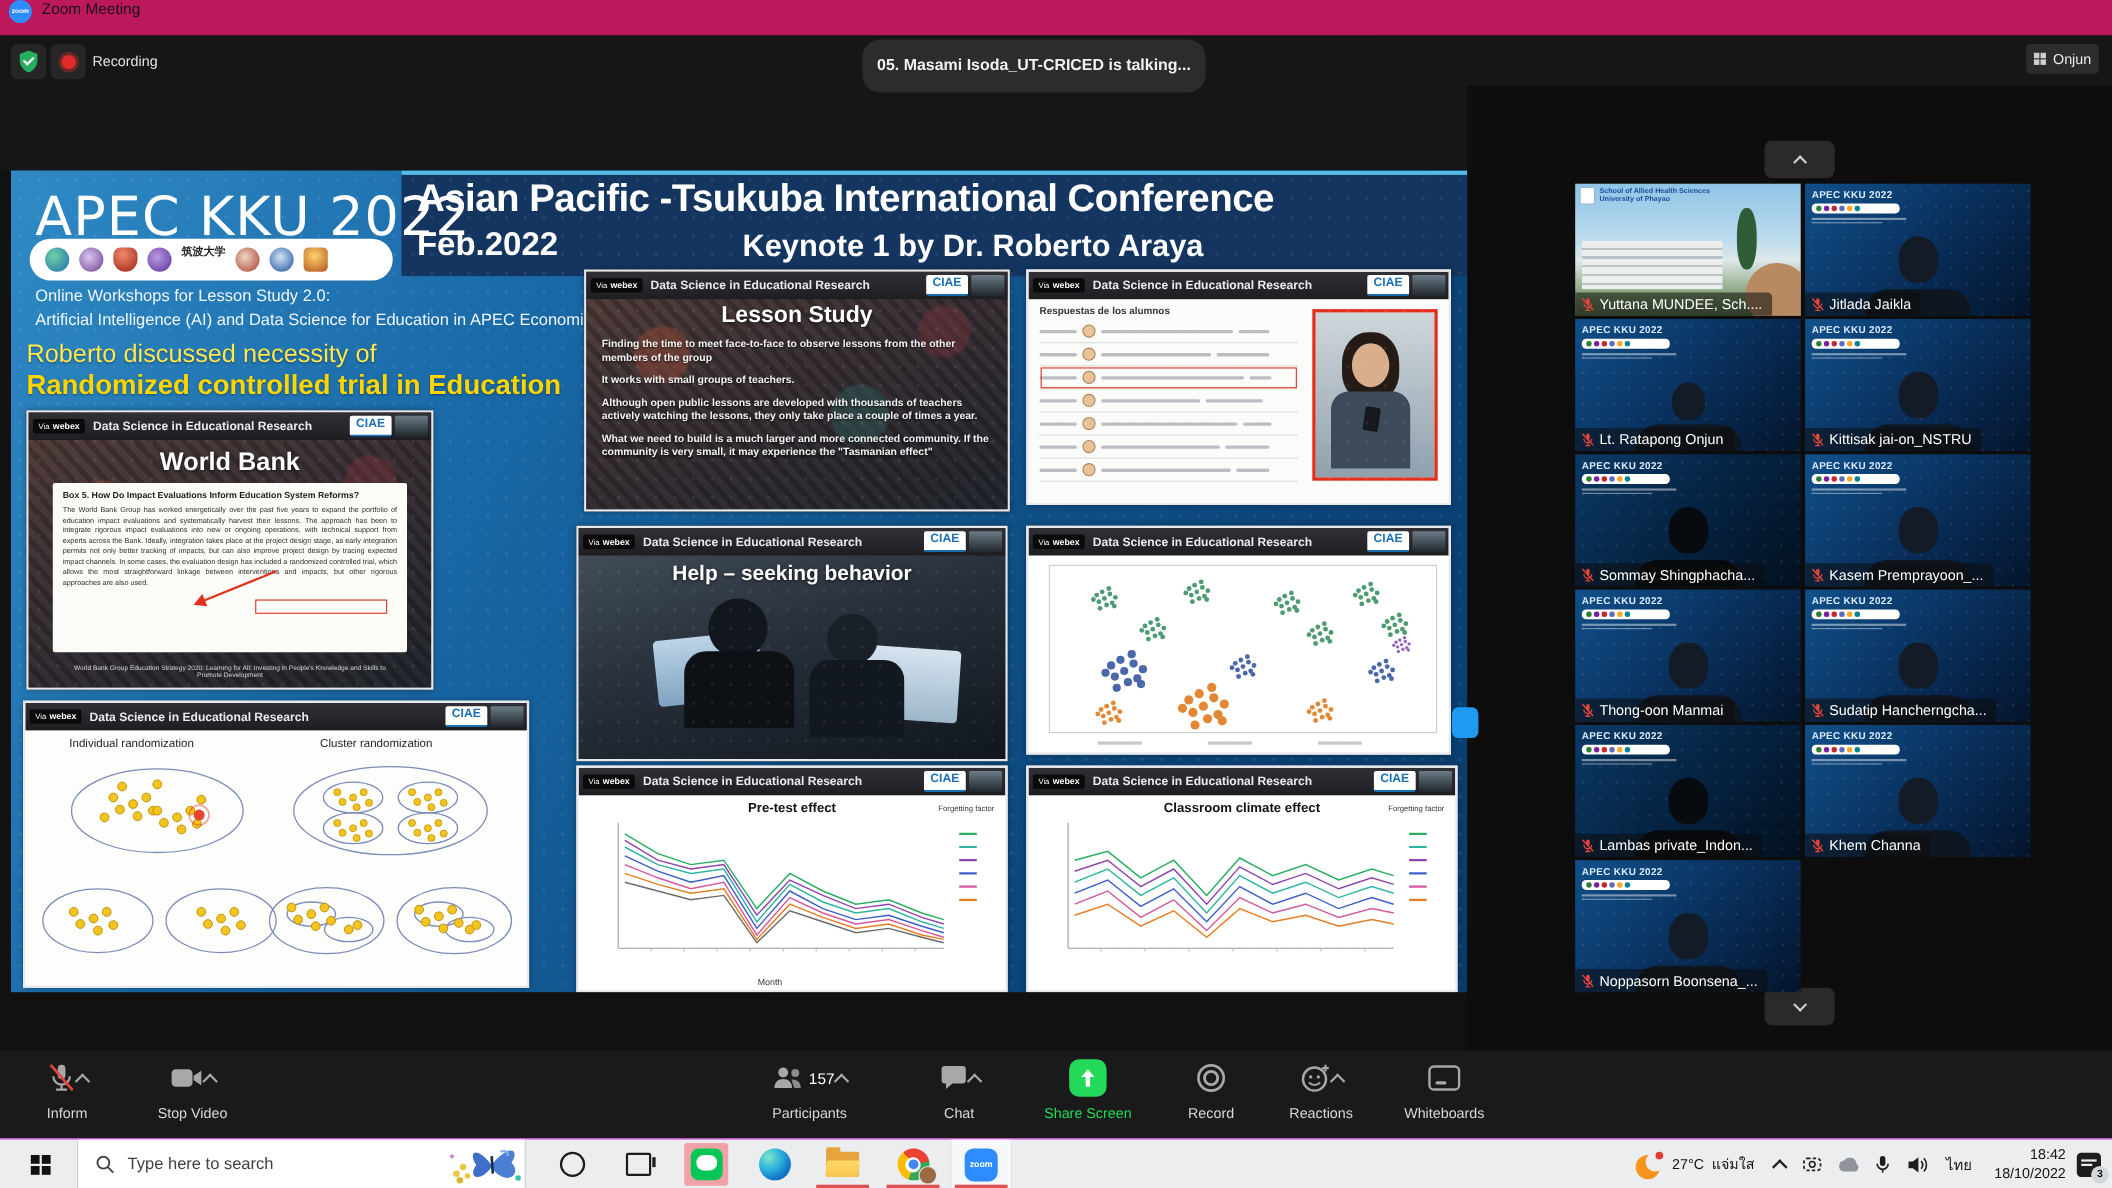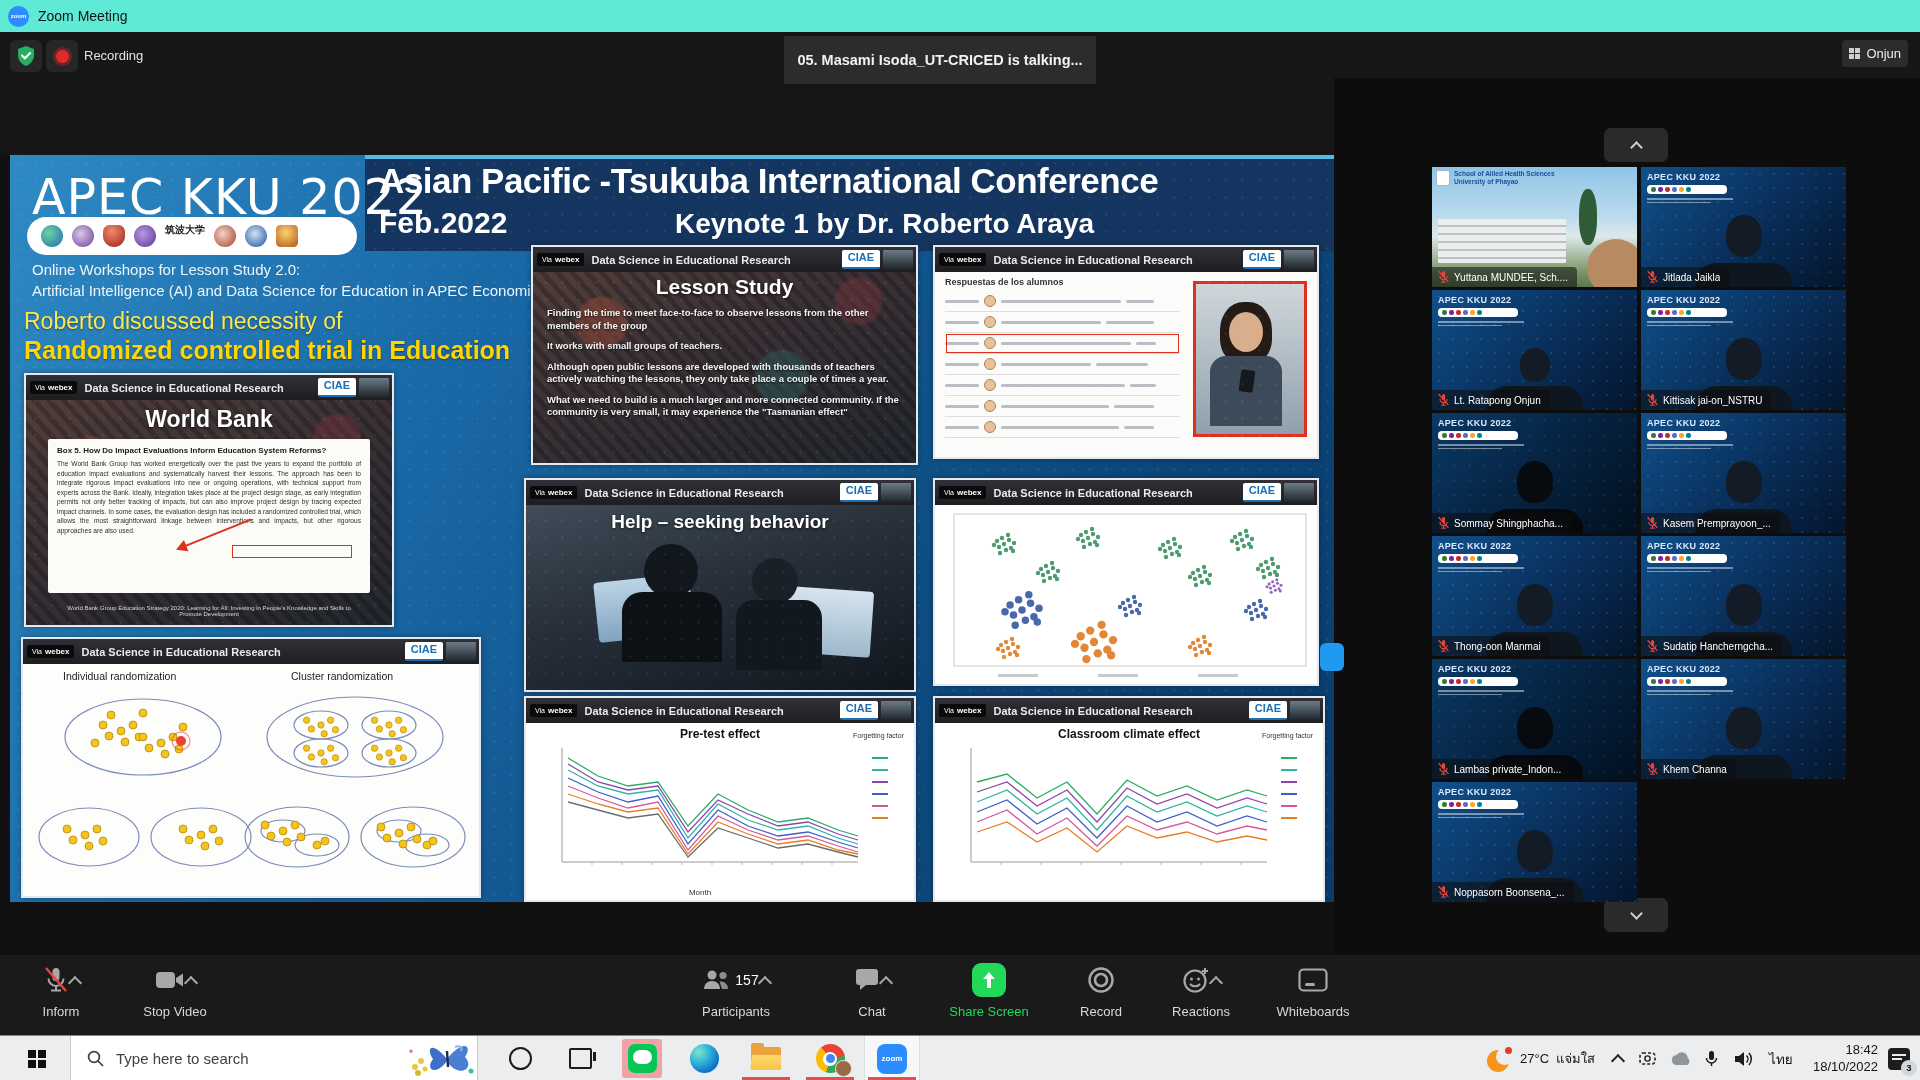--- a/index.html
+++ b/index.html
@@ -1,40 +1,40 @@
 <!DOCTYPE html>
 <html><head>
 <meta charset="utf-8">
 <style>
   html,body{margin:0;padding:0}
   body{width:1920px;height:1080px;position:relative;background:#111;overflow:hidden;
        font-family:"Liberation Sans",sans-serif;-webkit-font-smoothing:antialiased}
 
   
-  .titlebar{position:absolute;left:0;top:0;width:1920px;height:32px;background:#5eead4;display:flex;align-items:center;z-index:30}
+  .titlebar{position:absolute;left:0;top:0;width:1920px;height:32px;background:#be185d;display:flex;align-items:flex-start;z-index:30}
   .zoom-badge{width:21px;height:21px;border-radius:50%;background:#2d8cff;color:#fff;font-size:6px;font-weight:bold;
               display:flex;align-items:center;justify-content:center;margin:0 9px 0 8px}
   .app-title{font-size:14px;color:#141414}
   .view-banner{position:absolute;left:835px;top:0;width:420px;height:32px;background:#2bd463;display:flex;align-items:center;justify-content:center;
                font-size:14px;font-weight:bold;color:#0d2b14}
   .view-options{position:absolute;left:1257px;top:0;width:166px;height:32px;background:#232323;color:#fff;font-size:14px;font-weight:bold;
                 display:flex;align-items:center;justify-content:center;gap:8px;border-radius:0 0 6px 6px}
   .chev{display:inline-block;width:7px;height:7px;border:solid currentColor;border-width:0 2px 2px 0;transform:rotate(45deg);margin-top:-4px}
   .chev.up{transform:rotate(-135deg);margin-top:4px}
   .win-ctrl{position:absolute;top:0;height:32px;width:46px;display:flex;align-items:center;justify-content:center;color:#1b1b1b}
   .wc-min{left:1744px}.wc-min i{display:block;width:12px;height:2px;background:#1b1b1b}
   .wc-max{left:1806px}.wc-max i{display:block;width:10px;height:10px;border:1.6px solid #1b1b1b;border-radius:1px;box-shadow:3px -3px 0 -1.6px #f1aeb4,3px -3px 0 0 #1b1b1b}
   .wc-close{left:1866px;font-size:16px}
 
   
   .topstrip{position:absolute;left:0;top:32px;width:1920px;height:123px;background:#161616}
   .chip{position:absolute;width:32px;height:32px;background:#262626;border-radius:6px;display:flex;align-items:center;justify-content:center}
   .rec-dot{width:13px;height:13px;border-radius:50%;background:#e02b2b;box-shadow:0 0 0 3px rgba(224,43,43,.35)}
   .rec-label{position:absolute;left:84px;top:48px;font-size:13px;color:#e3e3e3}
-  .toast{position:absolute;left:784px;top:36px;width:312px;height:48px;background:#2c2c2c;border-radius:0;display:flex;align-items:center;justify-content:center;
+  .toast{position:absolute;left:784px;top:36px;width:312px;height:48px;background:#2c2c2c;border-radius:16px;display:flex;align-items:center;justify-content:center;
          color:#f2f2f2;font-size:14.5px;font-weight:bold}
   .view-btn{position:absolute;left:1842px;top:40px;width:66px;height:27px;background:#2c2c2c;border-radius:4px;display:flex;align-items:center;justify-content:center;
             gap:6px;color:#ececec;font-size:13px}
   .grid-ic{display:grid;grid-template-columns:5px 5px;grid-gap:1.5px}
   .grid-ic i{width:5px;height:5px;background:#cfcfcf;display:block}
 
   
   .shared{position:absolute;left:10px;top:155px;width:1324px;height:747px;overflow:hidden;
           background:linear-gradient(118deg,#2f8ac4 0%,#1a6aa8 30%,#11568f 55%,#0c4579 78%,#0a3c6d 100%)}
   .shared::after{content:"";position:absolute;inset:0;background-image:radial-gradient(rgba(255,255,255,.07) 1.3px,transparent 1.4px);
@@ -136,21 +136,21 @@
   .tile:nth-child(12) .sil::before{width:44px;height:50px;top:-16px}
   .banner{position:absolute;top:3px;left:4px;right:26px;z-index:2;display:flex;gap:4px;align-items:flex-start}
   .crest{width:12px;height:14px;background:#fff;border-radius:2px;border:1px solid #9db6d8;flex:0 0 auto}
   .banner div{font-size:6.5px;font-weight:bold;color:#1a4f9c;line-height:1.25}
   .bld{position:absolute;left:6px;bottom:24px;width:128px;height:44px;background:#eceeed;border-radius:1px;
        background-image:repeating-linear-gradient(#eceeed 0 6px,#b9c2c6 6px 8px)}
   .tree{position:absolute;right:40px;top:22px;width:18px;height:56px;background:#2d5c37;border-radius:45%}
   .photo-head{position:absolute;right:-8px;bottom:-10px;width:58px;height:58px;border-radius:50%;background:#b78a62;z-index:1}
   .name-tag{position:absolute;left:0;bottom:0;display:flex;align-items:center;gap:4px;background:rgba(12,12,12,.55);
             padding:3px 9px 3px 5px;border-top-right-radius:4px;z-index:4;max-width:96%;box-sizing:border-box}
-  .name-tag span{color:#fff;font-size:10px;white-space:nowrap;overflow:hidden}
+  .name-tag span{color:#fff;font-size:13px;white-space:nowrap;overflow:hidden}
 
   
   .toolbar{position:absolute;left:0;top:955px;width:1920px;height:80px;background:#1a1a1a;z-index:20}
   .tool{position:absolute;top:8px;display:flex;flex-direction:column;align-items:center;color:#d8d8d8;font-size:13px;gap:7px}
   .tool .ic-row{display:flex;align-items:center;gap:1px;height:34px}
   .tchev{width:8px;height:8px;border:solid #a9a9a9;border-width:2px 2px 0 0;transform:rotate(-45deg);margin-top:5px}
   .share-label{color:#23d959}
   .count{color:#fff;font-size:14px;margin-left:2px}
   .leave-btn{position:absolute;left:1833px;top:978px;width:68px;height:33px;background:#d93b3b;border-radius:9px;color:#fff;
              font-size:14px;font-weight:bold;display:flex;align-items:center;justify-content:center}

